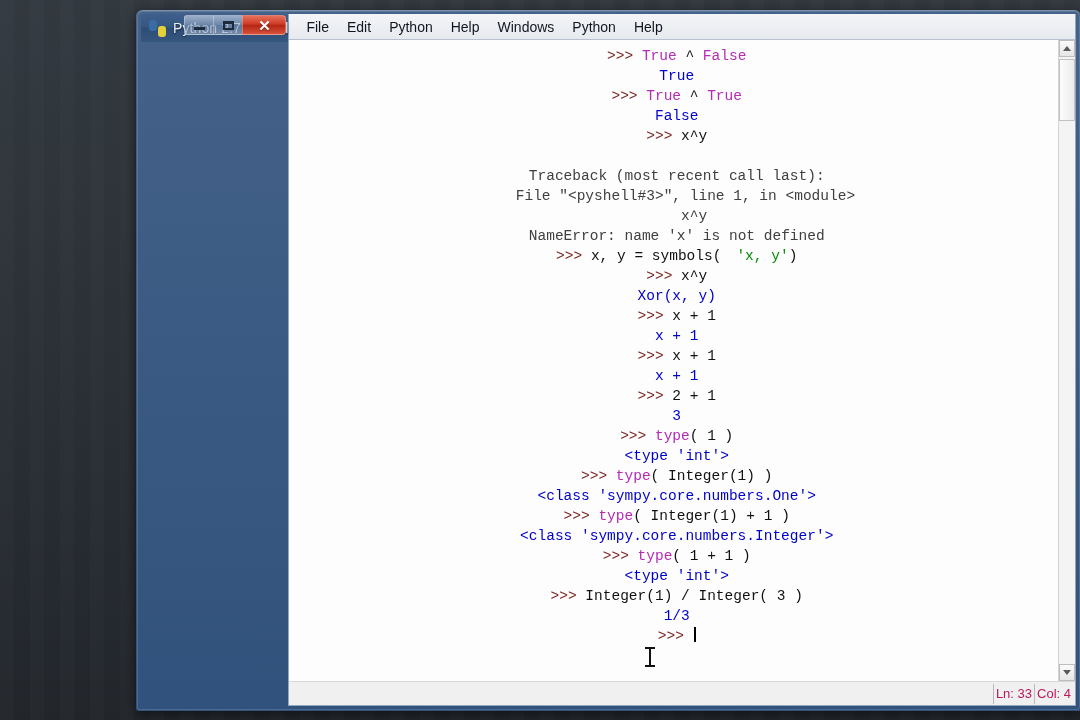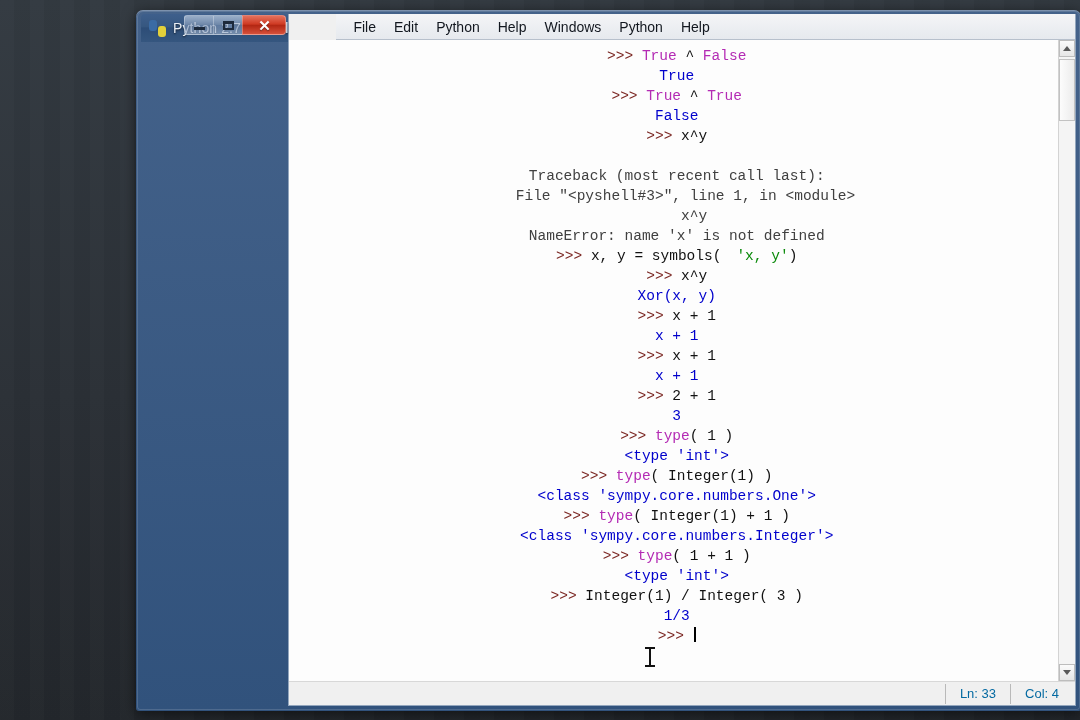--- a/index.html
+++ b/index.html
@@ -105,21 +105,20 @@
     overflow: hidden;
   }
 
   
   #menubar {
     flex: 0 0 26px; height: 26px;
     display: flex; align-items: center;
     background: linear-gradient(to bottom, #f4f5f7 0%, #e6e9ee 100%);
     border-bottom: 1px solid #b7c0cc;
     padding-left: 8px;
-    margin-left: 47px;
   }
   .menu-item {
     font-size: 14px; color: #12171f;
     padding: 3px 9px; cursor: default; white-space: nowrap;
   }
 
   
   #textrow { flex: 1 1 auto; display: flex; min-height: 0; background: #fdfdfd; }
   #textarea {
     flex: 1 1 auto; position: relative; overflow: hidden;
@@ -176,22 +175,22 @@
 
   
   #statusbar {
     flex: 0 0 24px; height: 24px;
     background: #f0f0f0;
     border-top: 1px solid #d8d8d8;
     display: flex; align-items: center; justify-content: flex-end;
     padding-right: 2px;
   }
   .status-cell {
-    font-size: 13px; color: #0369a1;
-    padding: 2px 14px;
+    font-size: 13px; color: #be185d;
+    padding: 2px 2px;
     border-left: 1px solid #b9b9b9;
     height: 20px; display: flex; align-items: center;
   }
 
   
   #mouse-cursor {
     position: absolute; left: 646px; top: 646px;
     width: 10px; height: 22px; pointer-events: none;
   }
   #mouse-cursor .ibar { position: absolute; left: 4px; top: 2px; width: 2px; height: 18px; background:#111; }

